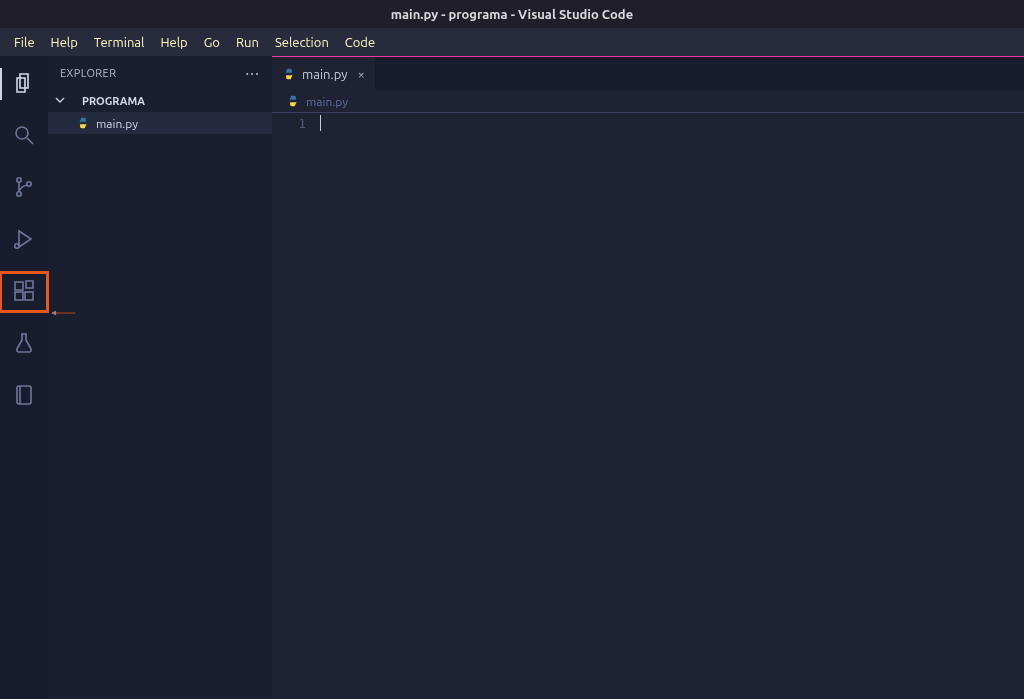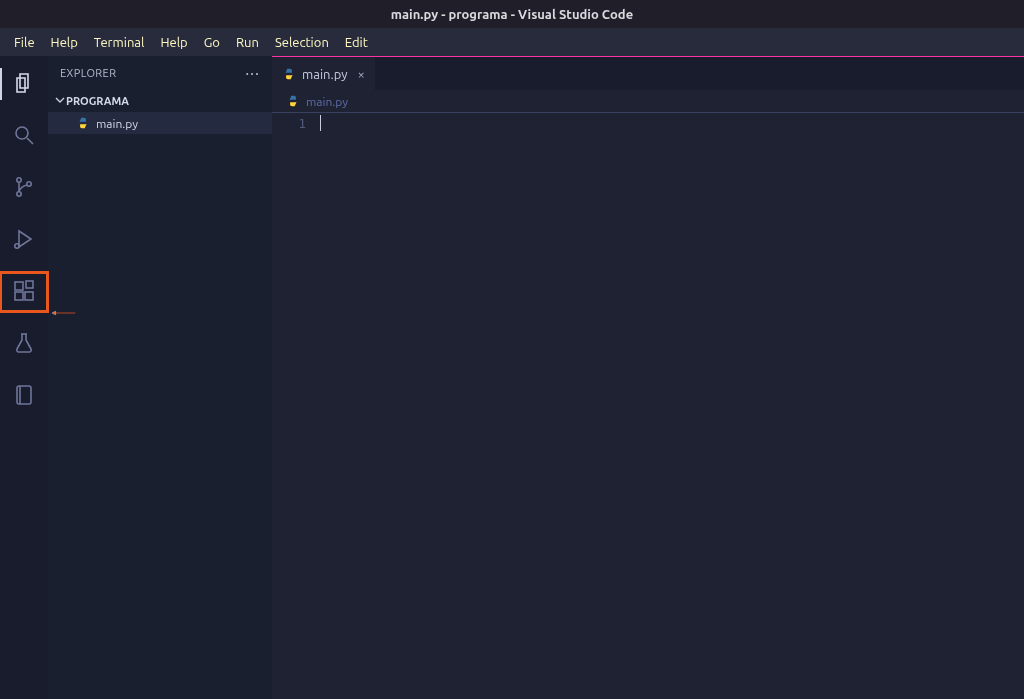--- a/index.html
+++ b/index.html
@@ -52,21 +52,21 @@
   .sidebar {
     width: 224px; background: #1a1f30; display: flex; flex-direction: column;
     font-size: 12px; color: #bfc4da;
   }
   .sidebar-header {
     height: 34px; display: flex; align-items: center; justify-content: space-between;
     padding: 0 12px; color: #b7bbd0; font-size: 11px; letter-spacing: 0.4px;
   }
   .sidebar-header .dots { font-size: 16px; color: #b7bbd0; cursor: default; letter-spacing: 1px;}
   .section-header {
-    height: 22px; display: flex; align-items: center; gap: 0;
+    height: 22px; display: flex; align-items: center; gap: 16px;
     padding: 0 6px; font-weight: 700; font-size: 11px; color: #d6d9ea;
     cursor: default;
   }
   .section-header .chev { width: 12px; text-align: center; color: #c7cbe0; }
   .tree-row {
     height: 22px; display: flex; align-items: center; gap: 6px;
     padding-left: 28px; background: #242a40; color: #d6d9ea; cursor: default;
   }
   .tree-row .fname { font-size: 12px; }
 
@@ -109,21 +109,21 @@
 </div>
 
 <div class="menubar">
   <div class="menu-item">File</div>
   <div class="menu-item">Help</div>
   <div class="menu-item">Terminal</div>
   <div class="menu-item">Help</div>
   <div class="menu-item">Go</div>
   <div class="menu-item">Run</div>
   <div class="menu-item">Selection</div>
-  <div class="menu-item">Edit</div>
+  <div class="menu-item">Code</div>
 </div>
 
 <div class="main">
 
   <div class="activitybar">
     <div class="act-item active">
       <span>
         <svg viewBox="0 0 24 24">
             <path d="M8 3h8v14H8z"></path>
             <path d="M5 7h8v14H5z"></path>

